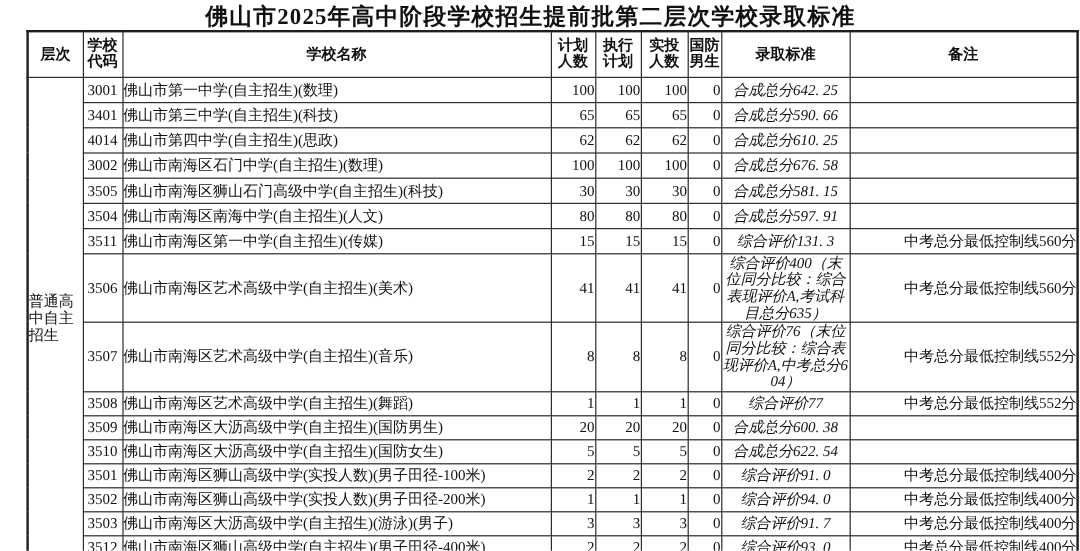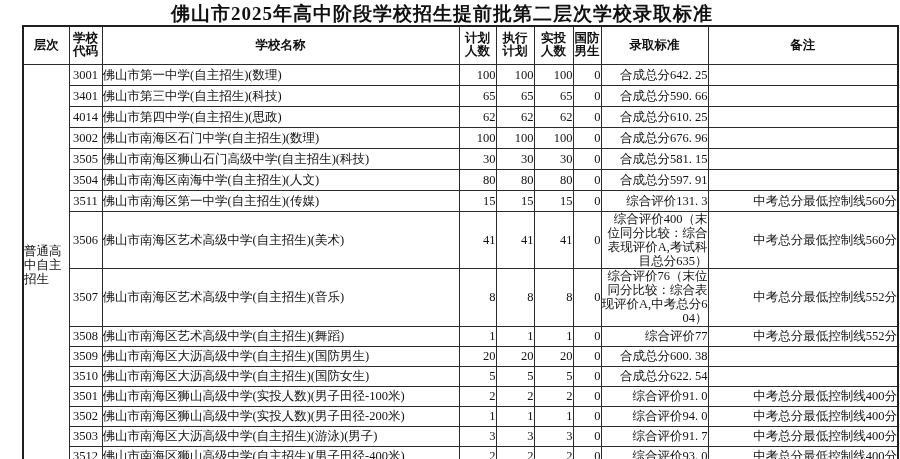--- a/index.html
+++ b/index.html
@@ -29,21 +29,21 @@
   tr.hdr th{font-weight:700;text-align:center;line-height:13px;padding:0 1px;}
   tr.h21{height:21px;}
   tr.h55{height:55px;}
   tr.h58{height:58px;}
   tr.h20{height:20px;}
   td.level-cell{text-align:left;vertical-align:middle;line-height:16px;}
   td.level-cell .level-text{display:inline-block;width:40px;word-break:break-all;}
   td.code{text-align:center;}
   td.name{text-align:left;padding-left:4px;white-space:nowrap;font-family:Liberation Serif, serif;}
   td.num{text-align:right;padding-right:2px;}
-  td.std{text-align:right;padding-left:2px;padding-right:1px;}
+  td.std{text-align:center;padding-left:2px;padding-right:1px;font-style:italic;}
   td.note{text-align:right;padding-left:4px;white-space:nowrap;}
 </style>
 </head>
 <body>
 
 <div class="page-title">佛山市2025年高中阶段学校招生提前批第二层次学校录取标准</div>
 
 <table class="doc">
   <colgroup>
     <col style="width:46px">
@@ -100,21 +100,21 @@
     <td class="std">合成总分610. 25</td>
     <td class="note"></td>
   </tr>
   <tr class="h21">
     <td class="code">3002</td>
     <td class="name">佛山市南海区石门中学(自主招生)(数理)</td>
     <td class="num">100</td>
     <td class="num">100</td>
     <td class="num">100</td>
     <td class="num">0</td>
-    <td class="std">合成总分676. 96</td>
+    <td class="std">合成总分676. 58</td>
     <td class="note"></td>
   </tr>
   <tr class="h21">
     <td class="code">3505</td>
     <td class="name">佛山市南海区狮山石门高级中学(自主招生)(科技)</td>
     <td class="num">30</td>
     <td class="num">30</td>
     <td class="num">30</td>
     <td class="num">0</td>
     <td class="std">合成总分581. 15</td>

